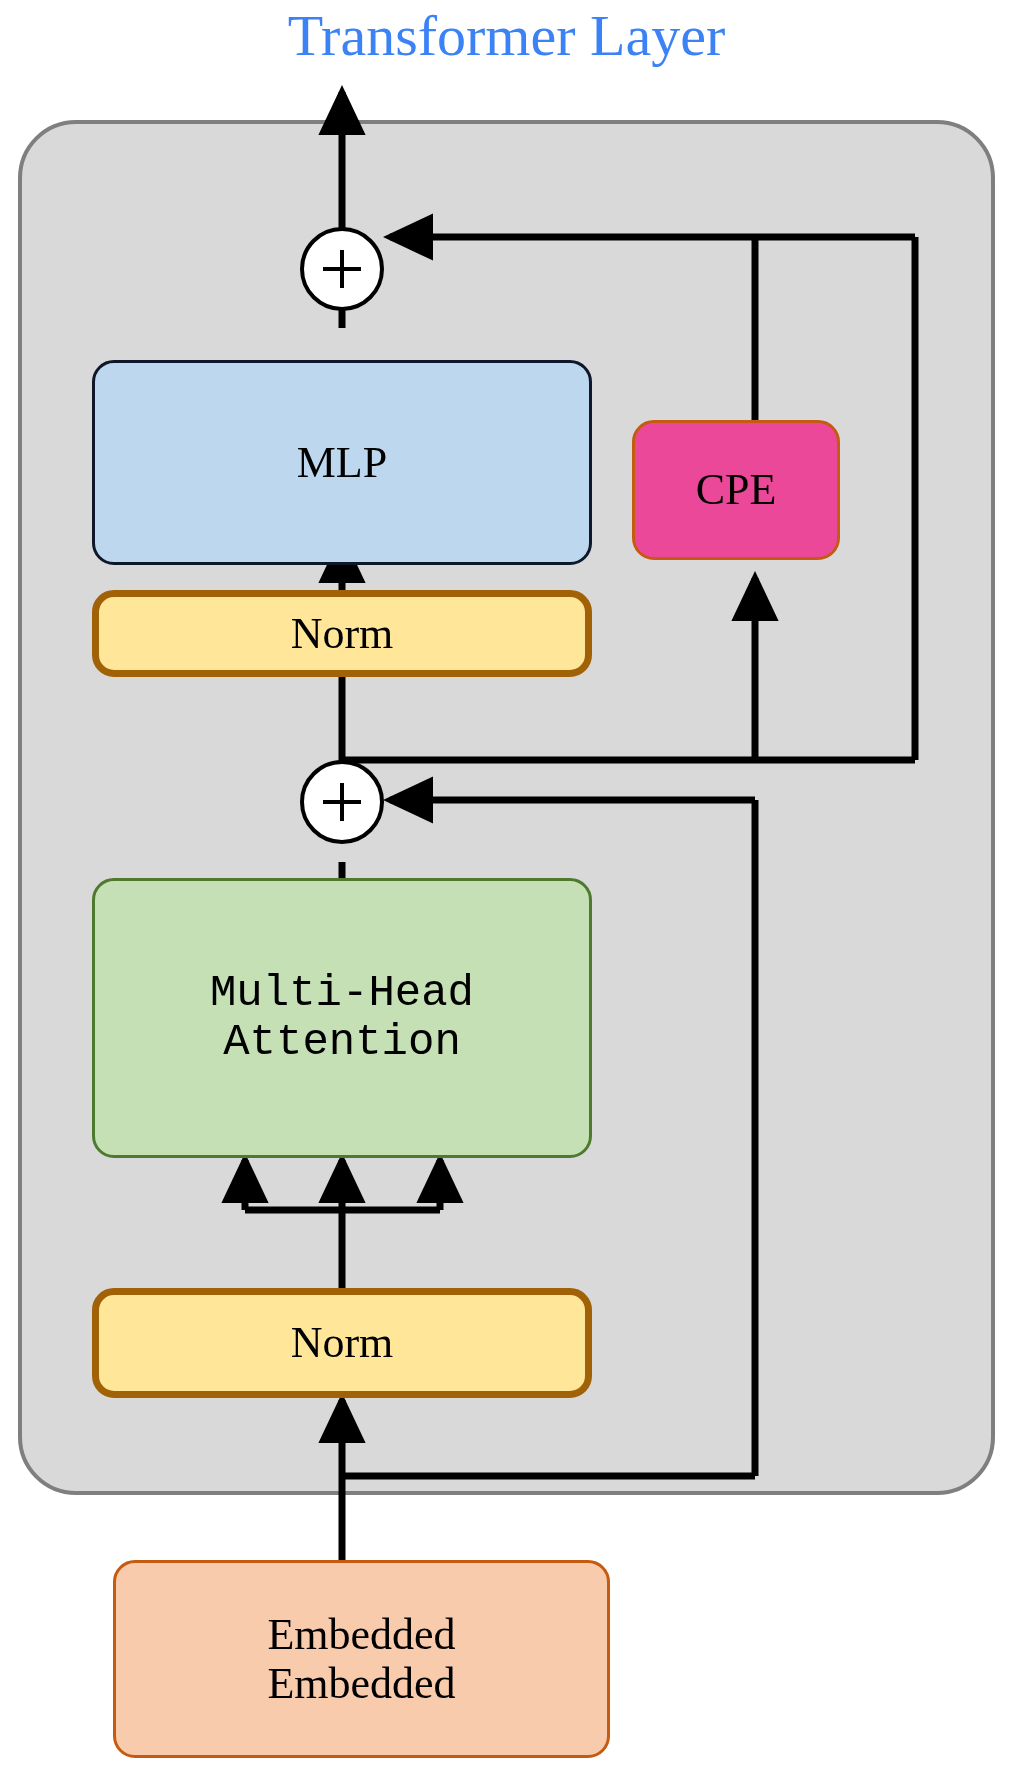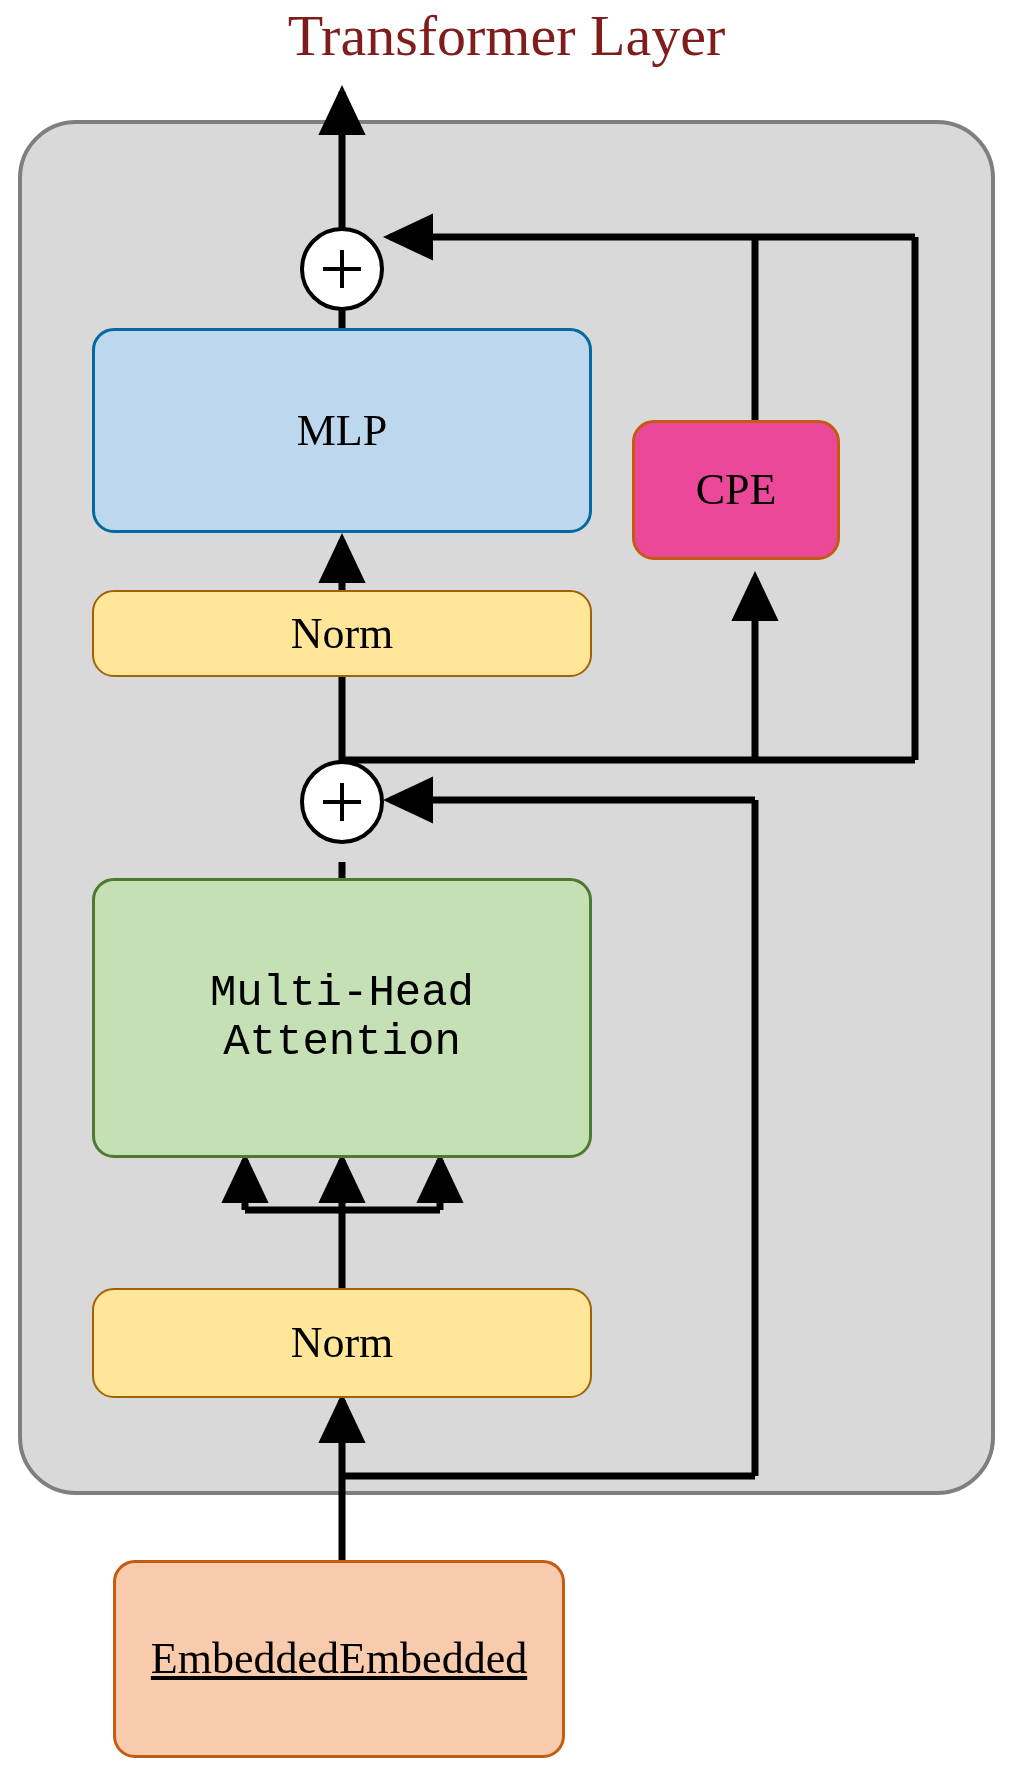--- a/index.html
+++ b/index.html
@@ -7,42 +7,42 @@
   body{
     width:1013px;height:1770px;position:relative;overflow:hidden;
     font-family:"Liberation Serif","DejaVu Serif",serif;
     background:#ffffff;
   }
   #stage{position:absolute;inset:0;width:1013px;height:1770px;}
   #wires{position:absolute;left:0;top:0;width:1013px;height:1770px;pointer-events:none;}
 
   .title{
     position:absolute;left:0;top:4px;width:1013px;text-align:center;
-    font-size:58px;line-height:1.1;color:#7f1d1d;letter-spacing:0px;
+    font-size:58px;line-height:1.1;color:#3b82f6;letter-spacing:0px;
   }
 
   .panel{
     position:absolute;
     background:#d9d9d9;
     border:4px solid #7f7f7f;
     border-radius:58px;
     box-sizing:border-box;
   }
 
   .node{
     position:absolute;box-sizing:border-box;
     display:flex;align-items:center;justify-content:center;
     text-align:center;color:#000000;
     border-radius:22px;
     font-size:44px;line-height:1.12;
   }
   .node.two-line{font-size:44px;}
 
-  .n-mlp{background:#bdd7ee;border:3px solid #0369a1;}
-  .n-norm{background:#ffe699;border:2px solid #a16207;}
+  .n-mlp{background:#bdd7ee;border:3px solid #0f172a;margin-top:32px;}
+  .n-norm{background:#ffe699;border:7px solid #a16207;}
   .n-mha{background:#c5e0b4;border:3px solid #4e7a2f;font-family:Liberation Mono, monospace;}
   .n-cpe{background:#ec4899;border:3px solid #c55a11;}
   .n-embed{background:#f8cbad;border:3px solid #c55a11;}
 
   .addnode{
     position:absolute;box-sizing:border-box;
     background:#ffffff;border:4px solid #000000;border-radius:50%;
     display:flex;align-items:center;justify-content:center;
   }
   .addnode .plus{position:relative;width:38px;height:38px;}
@@ -121,21 +121,21 @@
 
   <div class="node n-mha two-line" style="left:92px;top:878px;width:500px;height:280px;flex-direction:column;">
     <span>Multi-Head</span>
     <span>Attention</span>
   </div>
 
   <div class="node n-norm" style="left:92px;top:1288px;width:500px;height:110px;">
     <span>Norm</span>
   </div>
 
-  <div class="node n-embed two-line" style="left:113px;top:1560px;width:452px;height:198px;text-decoration:underline;">
+  <div class="node n-embed two-line" style="left:113px;top:1560px;width:497px;height:198px;flex-direction:column;">
     <span>Embedded</span>
     <span>Embedded</span>
   </div>
 
   <div class="addnode" style="left:300px;top:227px;width:84px;height:84px;">
     <span class="plus"></span>
   </div>
 
   <div class="addnode" style="left:300px;top:760px;width:84px;height:84px;">
     <span class="plus"></span>

